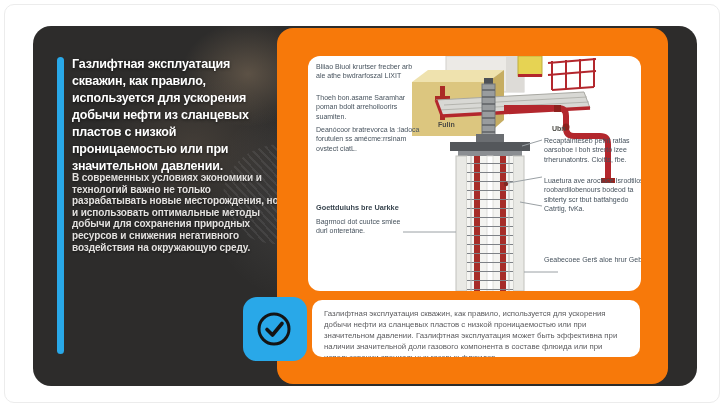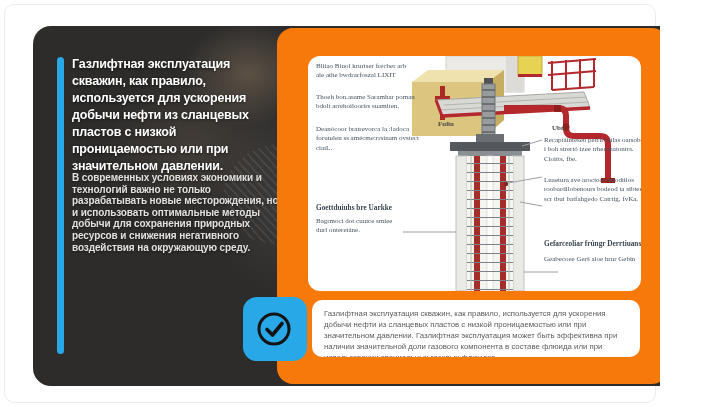--- a/index.html
+++ b/index.html
@@ -1,18 +1,18 @@
 <!DOCTYPE html>
 <html style="--c-orange: #F7790A; --c-blue: #29A8E8; --c-dark: #2D2C2B; --c-card: #FFFFFF; --c-pipe-red: #B3272D; --c-cream: #DCC67F;"><head>
 <meta charset="utf-8">
 <style>
   html,body{margin:0;padding:0;background:#ffffff;}
   *{box-sizing:border-box;}
   .stage{
-    position:relative;width:660px;height:407px;background:#ffffff;
+    position:relative;width:724px;height:407px;background:#ffffff;
     font-family:"Liberation Sans",sans-serif;overflow:hidden;
   }
   .page-frame{
     position:absolute;left:4px;top:4px;right:4px;bottom:4px;
     border:1px solid #ececec;border-radius:10px;pointer-events:none;z-index:0;
   }
   
   .dark-card{
     position:absolute;left:33px;top:26px;width:664px;height:360px;
     border-radius:18px;overflow:hidden;z-index:1;
@@ -41,21 +41,21 @@
     color:#e3e1df;font-weight:700;font-size:10px;line-height:11.6px;letter-spacing:-0.1px;
     text-shadow:0 1px 2px rgba(0,0,0,0.5);
   }
   
   .orange-panel{
     position:absolute;left:277px;top:28px;width:391px;height:356px;
     border-radius:16px;background:var(--c-orange,#f7790a);z-index:2;
   }
   .diagram-card{
     position:absolute;left:31px;top:28px;width:333px;height:235px;
-    background:var(--c-card,#ffffff);border-radius:12px;overflow:hidden;font-family:Liberation Serif, serif;
+    background:var(--c-card,#ffffff);border-radius:12px;overflow:hidden;
   }
   .diagram-art{position:absolute;left:0;top:0;}
   .dlabel{
     position:absolute;color:#46525d;font-size:7px;line-height:9.4px;letter-spacing:0;
   }
   .dlabel.bold{font-weight:700;color:#3a4650;font-size:7.3px;}
   .dlabel.tag{font-weight:700;color:#4c4b45;}
   .callout-box{
     position:absolute;left:35px;top:272px;width:328px;height:57px;
     background:var(--c-card,#ffffff);border-radius:10px;padding:8px 12px;overflow:hidden;
@@ -155,21 +155,20 @@
       </svg>
 
       <div class="dlabel" style="left:8px;top:6px;width:100px;">Bliiao Biuol krurtser frecber arb ale athe bwdrarfoszal LIXIT</div>
       <div class="dlabel" style="left:8px;top:37px;width:102px;">Thoeh bon.asame Saramhar poman bdolt arrehoiloorirs suamiten.</div>
       <div class="dlabel" style="left:8px;top:69px;width:104px;">Deanócoor bratrevorca la :ladoca forutulen ss amécme:rrsinam ovstect ciatL.</div>
       <div class="dlabel bold" style="left:8px;top:147px;width:120px;">Goettduiuhs bre Uarkke</div>
       <div class="dlabel" style="left:8px;top:161px;width:88px;">Bagrmoci dot cuutce smiee durl onteretáne.</div>
 
       <div class="dlabel" style="left:236px;top:80px;width:104px;">Recaptáinteseb pefrít ratlas oarsoboe i boh strertó izee trherunatontrs. Cioitts, fbe.</div>
       <div class="dlabel" style="left:236px;top:120px;width:104px;">Luaetura ave aroctoce Isrodtilos roobardilobenours bodeod ta sibterty scr tbut batfahgedo Catrtig, fvKa.</div>
-      <div class="dlabel bold" style="left:236px;top:183px;width:104px;">Gefarceoliar frúngr Derrtiuans</div>
       <div class="dlabel" style="left:236px;top:199px;width:104px;">Geabecoee Gerš aloe hrur Gebin</div>
 
       <div class="dlabel tag" style="left:130px;top:64px;">Fulin</div>
       <div class="dlabel tag" style="left:244px;top:68px;">Ubn</div>
     </div>
 
     <div class="callout-box">
       <p>Газлифтная эксплуатация скважин, как правило, используется для ускорения добычи нефти из сланцевых пластов с низкой проницаемостью или при значительном давлении. Газлифтная эксплуатация может быть эффективна при наличии значительной доли газового компонента в составе флюида или при использовании специальных газовых флюидов.</p>
     </div>
   </div>

